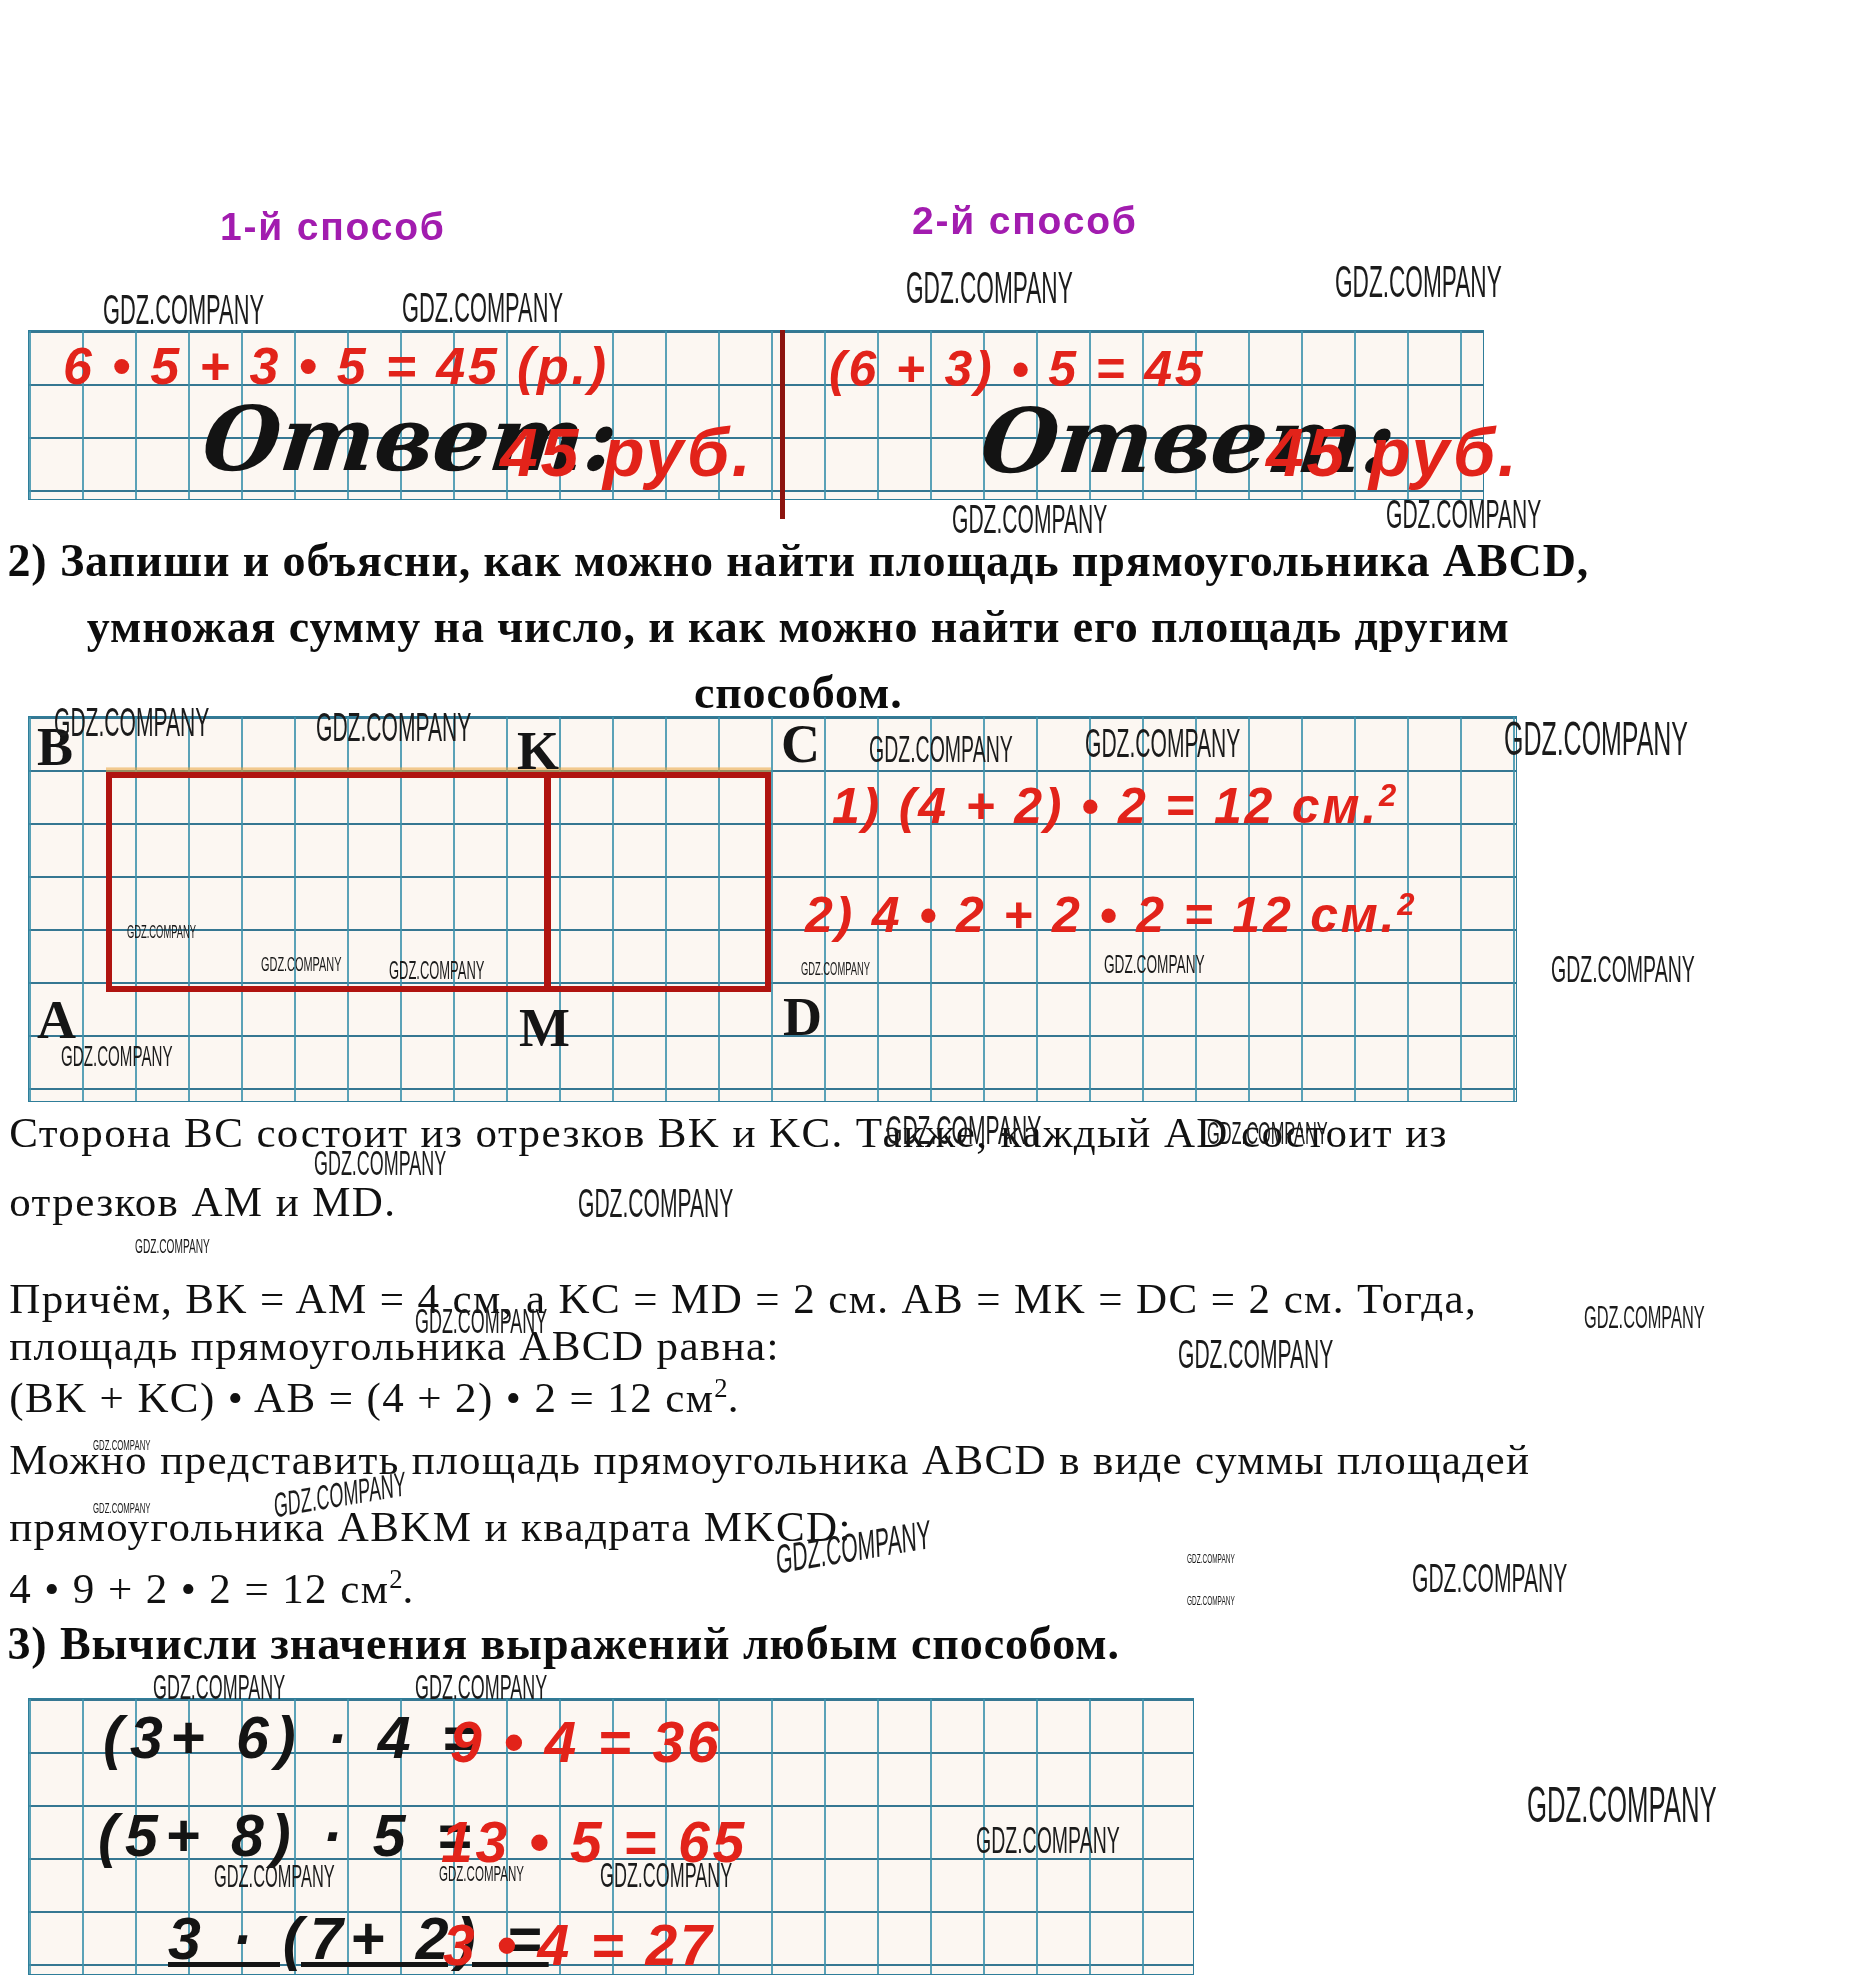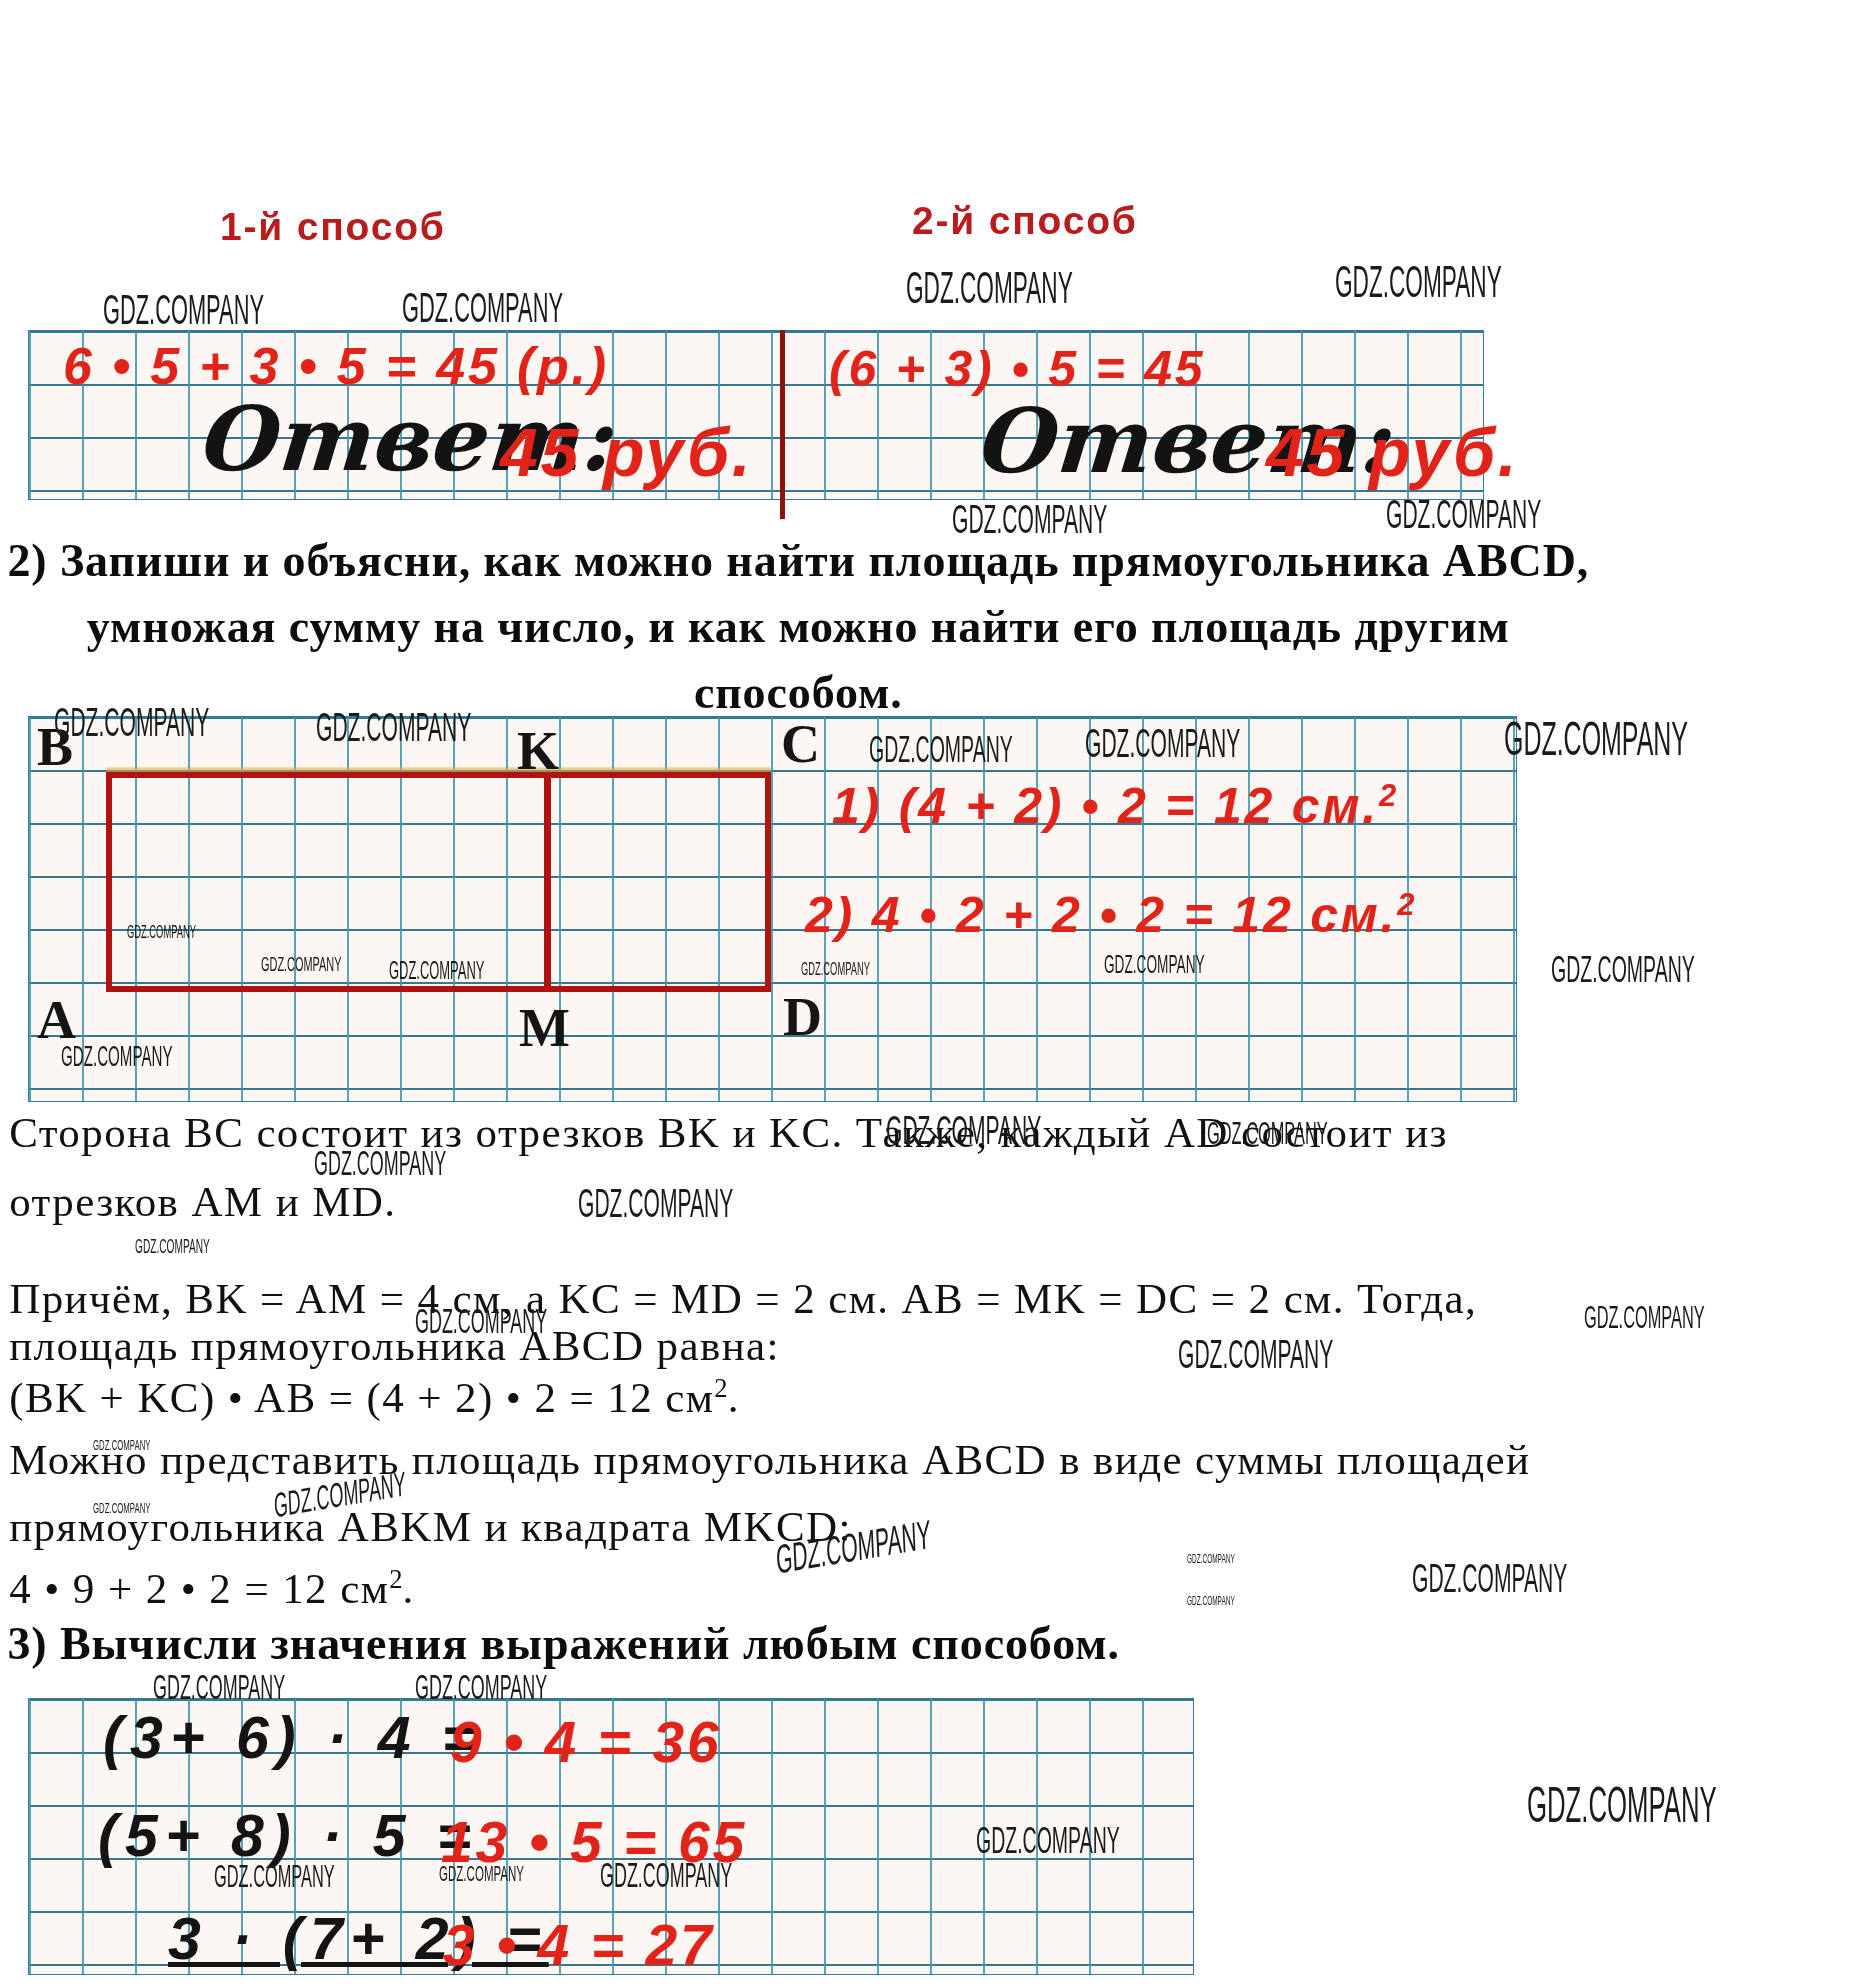--- a/index.html
+++ b/index.html
@@ -4,21 +4,21 @@
 <style>
   html,body{margin:0;padding:0;background:#ffffff;}
   #page{position:relative;width:1851px;height:1985px;background:#ffffff;overflow:hidden;
         font-family:"Liberation Serif",serif;}
   .abs{position:absolute;white-space:nowrap;}
   
   .print-b{font-family:"Liberation Serif",serif;font-weight:bold;color:#0d0d0d;
            font-size:46px;letter-spacing:0.9px;line-height:50px;}
   .print-r{font-family:"Liberation Serif",serif;font-weight:normal;color:#111;
            font-size:43px;letter-spacing:1.4px;line-height:46px;}
-  .method-title{font-family:"Liberation Sans",sans-serif;font-weight:bold;color:#b91c1c;
+  .method-title{font-family:"Liberation Sans",sans-serif;font-weight:bold;color:#a21caf;
            font-size:39px;letter-spacing:1.8px;}
   
   .grid{position:absolute;background-color:#fcf7f2;border:1.8px solid #2f7d99;box-sizing:border-box;
         background-image:
           repeating-linear-gradient(to right, rgba(62,147,173,.85) 0 1.8px, transparent 1.8px 53px),
           repeating-linear-gradient(to bottom, rgba(32,105,135,.9) 0 2.3px, transparent 2.3px 53px);}
   
   .red-hw{font-family:"Liberation Sans",sans-serif;font-style:italic;font-weight:bold;
           color:#e2231a;letter-spacing:2.8px;}
   .black-hw{font-family:"Liberation Sans",sans-serif;font-style:italic;font-weight:600;

